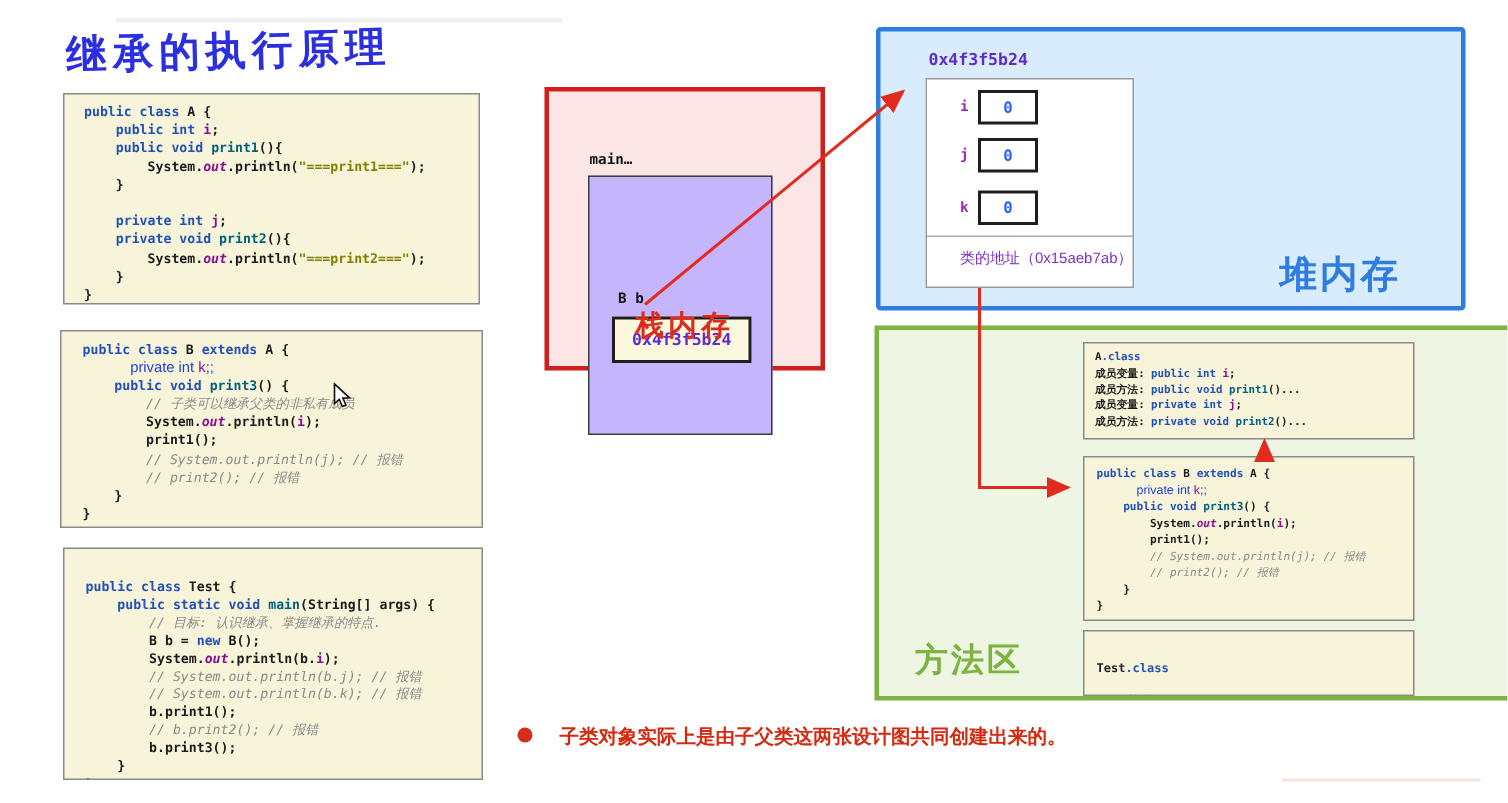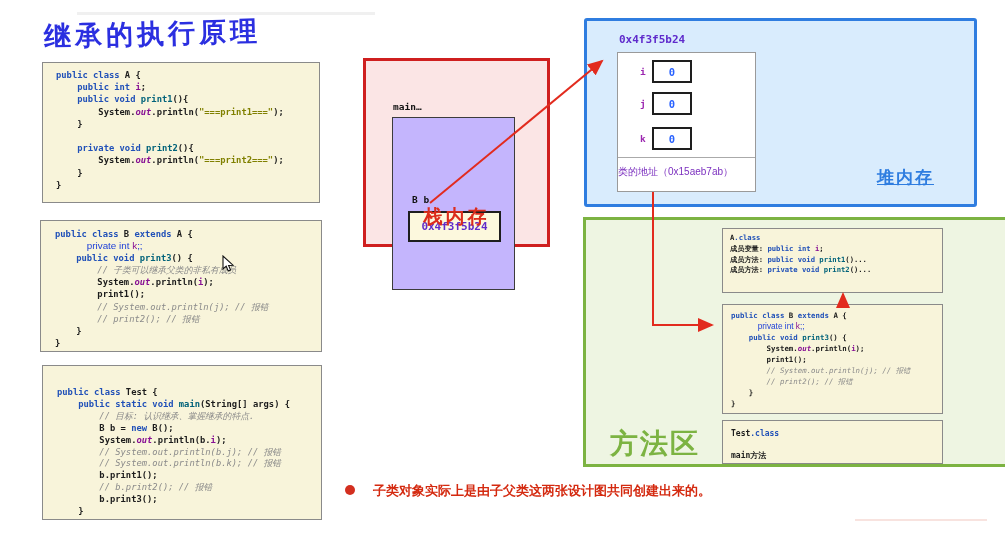--- a/index.html
+++ b/index.html
@@ -41,29 +41,29 @@
 
   
   #heap{left:584px;top:18px;width:393px;height:189px;background:#d9ecfd;border:3px solid #2f7de0;border-radius:3px;box-sizing:border-box;}
   #heap-addr{left:32px;top:12px;font-family:"DejaVu Sans Mono",monospace;font-size:11px;font-weight:bold;color:#5f2bcc;}
   #heap-obj{left:30px;top:31px;width:139px;height:140px;background:#ffffff;border:1.5px solid #9a9a9a;box-sizing:border-box;}
   .heap-row-label{font-family:"DejaVu Sans Mono",monospace;font-size:9.5px;font-weight:bold;color:#9c27b0;}
   .heap-cell{width:40px;height:23px;background:#fff;border:2px solid #1e1e1e;box-sizing:border-box;
              display:flex;align-items:center;justify-content:center;
              font-family:"DejaVu Sans Mono",monospace;font-size:10.5px;font-weight:bold;color:#2962ff;}
   #heap-divider{left:0;right:0;top:104px;border-top:1px solid #aaa;}
-  #heap-class-addr{left:0;right:0;top:112px;text-align:left;font-size:10px;color:#7b2fbf;}
-  #heap-label{right:40px;top:145px;font-size:17px;font-weight:bold;color:#2f7de0;letter-spacing:2px;text-decoration:underline;}
+  #heap-class-addr{left:0;right:0;top:112px;text-align:right;font-size:10px;color:#7b2fbf;}
+  #heap-label{right:40px;top:145px;font-size:25px;font-weight:bold;color:#2f7de0;letter-spacing:2px;}
 
   
   #method-area{left:583px;top:217px;width:449px;height:250px;background:#eef5e2;border:3px solid #7cb342;box-sizing:border-box;}
   #box-a{left:136px;top:8px;width:221px;height:65px;padding:4px 0 0 7px;font-size:7.2px;line-height:10.8px;}
   #box-b{left:136px;top:84px;width:221px;height:110px;padding:5px 0 0 8px;font-size:7.4px;line-height:11px;}
-  #box-test{left:136px;top:200px;width:221px;height:44px;padding:7px 0 0 8px;font-size:8px;line-height:11px;}
-  #method-label{left:24px;top:205px;font-size:28px;font-weight:bold;color:#7cb342;letter-spacing:2px;}
+  #box-test{left:136px;top:200px;width:221px;height:44px;padding:19px 0 0 8px;font-size:8px;line-height:11px;}
+  #method-label{left:24px;top:205px;font-size:22px;font-weight:bold;color:#7cb342;letter-spacing:2px;}
 
   
   #note-bullet{left:345px;top:485px;width:10px;height:10px;border-radius:50%;background:#d32f1f;}
   #note-text{left:373px;top:482px;font-size:13px;font-weight:bold;color:#d42a10;}
 
   
   #top-smudge{left:77px;top:12px;width:298px;height:3px;background:#f0f0f0;}
   #corner-line{left:855px;top:519px;width:132px;height:2px;background:#f8e3df;}
 
   #arrows{left:0;top:0;pointer-events:none;}
@@ -78,20 +78,21 @@
 
   <div class="abs" id="title">继承的执行原理</div>
 
   <div class="abs code-panel code" id="panel-a">
       <div class="code-line"><span class="tok-kw">public class </span><span class="tok-plain">A {</span></div>
       <div class="code-line"><span class="tok-kw">    public int </span><span class="tok-field">i</span><span class="tok-plain">;</span></div>
       <div class="code-line"><span class="tok-kw">    public void </span><span class="tok-method">print1</span><span class="tok-plain">(){</span></div>
       <div class="code-line"><span class="tok-plain">        System.</span><span class="tok-out">out</span><span class="tok-plain">.println(</span><span class="tok-str">"===print1==="</span><span class="tok-plain">);</span></div>
       <div class="code-line"><span class="tok-plain">    }</span></div>
       <div class="code-line">&nbsp;</div>
+      <div class="code-line"><span class="tok-kw">    private int </span><span class="tok-field">j</span><span class="tok-plain">;</span></div>
       <div class="code-line"><span class="tok-kw">    private void </span><span class="tok-method">print2</span><span class="tok-plain">(){</span></div>
       <div class="code-line"><span class="tok-plain">        System.</span><span class="tok-out">out</span><span class="tok-plain">.println(</span><span class="tok-str">"===print2==="</span><span class="tok-plain">);</span></div>
       <div class="code-line"><span class="tok-plain">    }</span></div>
       <div class="code-line"><span class="tok-plain">}</span></div>
     </div>
   <div class="abs code-panel code" id="panel-b">
       <div class="code-line"><span class="tok-kw">public class </span><span class="tok-plain">B </span><span class="tok-kw">extends </span><span class="tok-plain">A {</span></div>
       <div class="code-line"><span class="tok-plain">      </span><span class="tok-sans">private int </span><span class="tok-sansk">k</span><span class="tok-sans">;;</span></div>
       <div class="code-line"><span class="tok-kw">    public void </span><span class="tok-method">print3</span><span class="tok-plain">() {</span></div>
       <div class="code-line"><span class="tok-cmt">        // 子类可以继承父类的非私有成员</span></div>
@@ -139,20 +140,21 @@
       <div class="abs" id="heap-class-addr">类的地址（0x15aeb7ab）</div>
     </div>
     <div class="abs" id="heap-label">堆内存</div>
   </div>
 
   <div class="abs" id="method-area">
     <div class="abs code-panel code" id="box-a">
         <div class="code-line"><span class="tok-plain">A</span><span class="tok-kw">.class</span></div>
         <div class="code-line"><span class="tok-plain">成员变量: </span><span class="tok-kw">public int </span><span class="tok-field">i</span><span class="tok-plain">;</span></div>
         <div class="code-line"><span class="tok-plain">成员方法: </span><span class="tok-kw">public void </span><span class="tok-method">print1</span><span class="tok-plain">()...</span></div>
+        <div class="code-line"><span class="tok-plain">成员变量: </span><span class="tok-kw">private int </span><span class="tok-field">j</span><span class="tok-plain">;</span></div>
         <div class="code-line"><span class="tok-plain">成员方法: </span><span class="tok-kw">private void </span><span class="tok-method">print2</span><span class="tok-plain">()...</span></div>
       </div>
     <div class="abs code-panel code" id="box-b">
         <div class="code-line"><span class="tok-kw">public class </span><span class="tok-plain">B </span><span class="tok-kw">extends </span><span class="tok-plain">A {</span></div>
         <div class="code-line"><span class="tok-plain">      </span><span class="tok-sans">private int </span><span class="tok-sansk">k</span><span class="tok-sans">;;</span></div>
         <div class="code-line"><span class="tok-kw">    public void </span><span class="tok-method">print3</span><span class="tok-plain">() {</span></div>
         <div class="code-line"><span class="tok-plain">        System.</span><span class="tok-out">out</span><span class="tok-plain">.println(</span><span class="tok-field">i</span><span class="tok-plain">);</span></div>
         <div class="code-line"><span class="tok-plain">        print1();</span></div>
         <div class="code-line"><span class="tok-cmt">        // System.out.println(j); // 报错</span></div>
         <div class="code-line"><span class="tok-cmt">        // print2(); // 报错</span></div>

